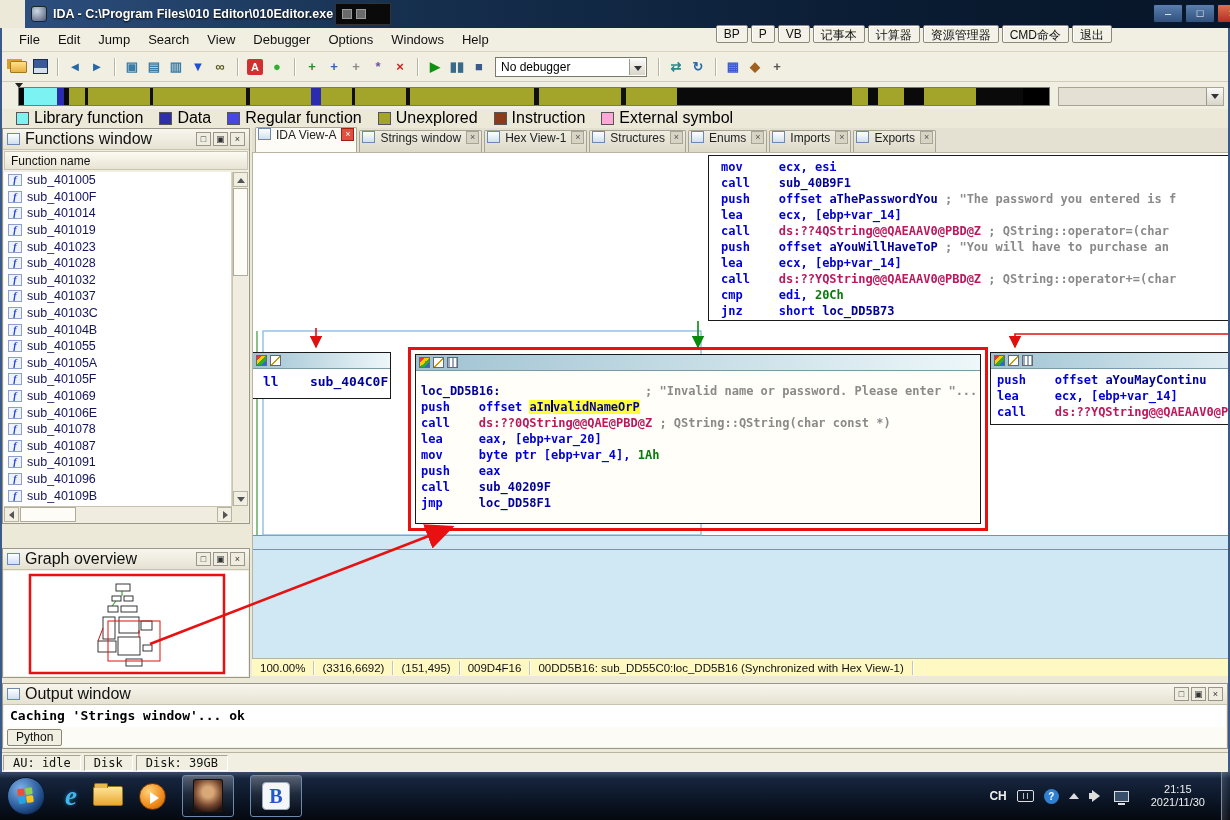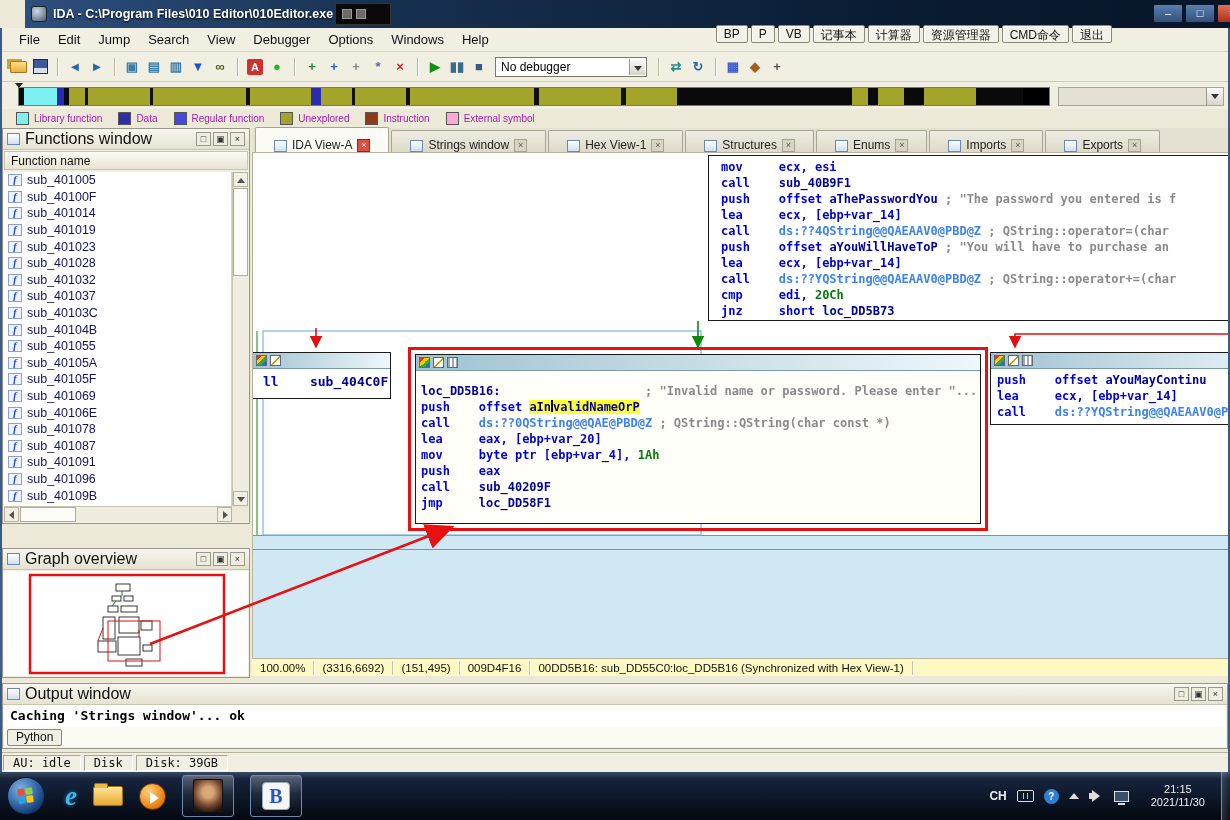--- a/index.html
+++ b/index.html
@@ -45,21 +45,21 @@
   .navband{position:absolute;left:18px;top:5px;width:1032px;height:19px;border:1px solid #7a7a6a;display:flex;overflow:hidden;background:#000}
   .navband .seg{height:100%}
   .navscroll{position:absolute;left:1058px;top:5px;width:166px;height:19px;background:#e4e1d4;border:1px solid #a8a494}
   .navdrop{position:absolute;right:0;top:0;bottom:0;width:17px;background:linear-gradient(#fafaf8,#d8d5c8);border-left:1px solid #9a9a8a}
   .navdrop::after{content:"";position:absolute;left:4px;top:6px;border-left:4px solid transparent;border-right:4px solid transparent;border-top:5px solid #333}
 
   
   .legend{position:absolute;left:0;top:109px;width:100%;height:18px;display:flex;gap:16px;align-items:center;padding-left:16px;background:#ece9d8}
   .lg{display:flex;align-items:center;gap:5px}
   .lgbox{width:13px;height:13px;border:1px solid #555}
-  .lgtext{font-size:10px;color:#a21caf}
+  .lgtext{font-size:16px;color:#000000}
 
   
   .panel{position:absolute;border:1px solid #9a968a;background:#f1efe2}
   .p-title{height:21px;display:flex;align-items:center;gap:5px;background:linear-gradient(#f8f6ee,#e6e2d2);border-bottom:1px solid #c8c4b0;padding:0 4px}
   .p-icon{width:13px;height:12px;background:linear-gradient(#ffffff,#cfe0f0);border:1px solid #6a8ab5}
   .p-text{flex:1;font-size:16px;color:#111}
   .pbtns{display:flex;gap:2px}
   .pb{width:15px;height:14px;border:1px solid #9a968a;background:#efede0;font-size:9px;line-height:12px;text-align:center;color:#333}
 
   .fn-panel{left:2px;top:128px;width:248px;height:396px}
@@ -78,21 +78,21 @@
   .tri.lf{left:4px;top:3px;border-top:4px solid transparent;border-bottom:4px solid transparent;border-right:5px solid #555}
   .tri.rt{left:5px;top:3px;border-top:4px solid transparent;border-bottom:4px solid transparent;border-left:5px solid #555}
   .vthumb{position:absolute;left:0;top:16px;width:15px;height:88px;background:#fdfcf6;border:1px solid #b0ac9c}
   .hthumb{position:absolute;left:16px;top:0;width:56px;height:15px;background:#fdfcf6;border:1px solid #b0ac9c}
 
   .ov-panel{left:2px;top:548px;width:248px;height:130px}
   .ov-body{position:absolute;left:1px;right:1px;top:22px;bottom:1px;background:#fff}
 
   
   .tabrow{position:absolute;left:252px;top:128px;right:0;height:25px;background:#e4e1d2;border-bottom:1px solid #b8b4a0;display:flex;align-items:flex-end;padding-left:3px;gap:2px}
-  .tab{height:22px;display:flex;align-items:flex-end;gap:5px;padding:0 18px;border:1px solid #a8a494;border-bottom:none;border-radius:2px 2px 0 0;background:linear-gradient(#efede2,#ddd9c8);font-size:12px;color:#222}
+  .tab{height:22px;display:flex;align-items:flex-start;gap:5px;padding:0 2px;border:1px solid #a8a494;border-bottom:none;border-radius:2px 2px 0 0;background:linear-gradient(#efede2,#ddd9c8);font-size:12px;color:#222}
   .tab.active{height:25px;background:#fcfbf6}
   .ticon{width:13px;height:12px;background:linear-gradient(#ffffff,#cfe0f0);border:1px solid #6a8ab5}
   .tx{width:13px;height:13px;background:#d8d4c4;border:1px solid #a8a494;color:#555;font-size:9px;line-height:11px;text-align:center}
   .tab.active .tx{background:#e05040;border-color:#a02010;color:#fff}
 
   .canvas{position:absolute;left:252px;top:153px;width:978px;height:505px;background:#fff;border-left:1px solid #b8b4a0;overflow:hidden}
   .edges{position:absolute;left:0;top:0;z-index:1}
   .lowzone{position:absolute;left:0;top:382px;width:100%;height:124px;background:#cfe8f4;border-top:1px solid #5a9ad0;z-index:0}
   .lowline{position:absolute;left:0;top:396px;width:100%;height:1px;background:#5a9ad0;z-index:0}
 
@@ -101,21 +101,21 @@
   .nico{width:11px;height:11px;border:1px solid #667}
   .nico.c1{background:linear-gradient(135deg,#e33 0 25%,#fc0 25% 50%,#3a3 50% 75%,#36c 75%)}
   .nico.c2{background:linear-gradient(135deg,#fff 45%,#c90 45% 60%,#fff 60%)}
   .nico.c3{background:repeating-linear-gradient(90deg,#9ab 0 2px,#fff 2px 4px)}
   .code{font-family:"DejaVu Sans Mono","Liberation Mono",monospace;font-size:12px;line-height:16px;font-weight:bold}
   .code-line{white-space:pre;height:16px}
   .tok-mn,.tok-op,.tok-kw{color:#0000d8}
   .tok-nm,.tok-lbl{color:#00009a}
   .tok-num{color:#0a7a0a}
   .tok-cmt{color:#8a8a8a}
-  .tok-imp{color:#3b82f6}
+  .tok-imp{color:#be185d}
   .tok-hl{background:#ffff30;color:#00009a}
   .tok-caret{display:inline-block;width:0;border-left:2px solid #000;height:12px;vertical-align:-1px}
   #top-block{left:455px;top:2px;width:600px;height:166px;padding:3px 0 0 12px}
   #left-block{left:-1px;top:199px;width:139px;height:47px}
   #left-block .bbody{padding:5px 0 0 10px;font-size:13px}
   .anno{position:absolute;left:155px;top:194px;width:580px;height:184px;border:3px solid #e81010;z-index:4}
   #center-block{left:162px;top:201px;width:566px;height:170px;z-index:5;background:#fffef8}
   #center-block .bbody{padding:12px 0 0 5px}
   #right-block{left:737px;top:199px;width:300px;height:73px}
   #right-block .bbody{padding:3px 0 0 6px}

